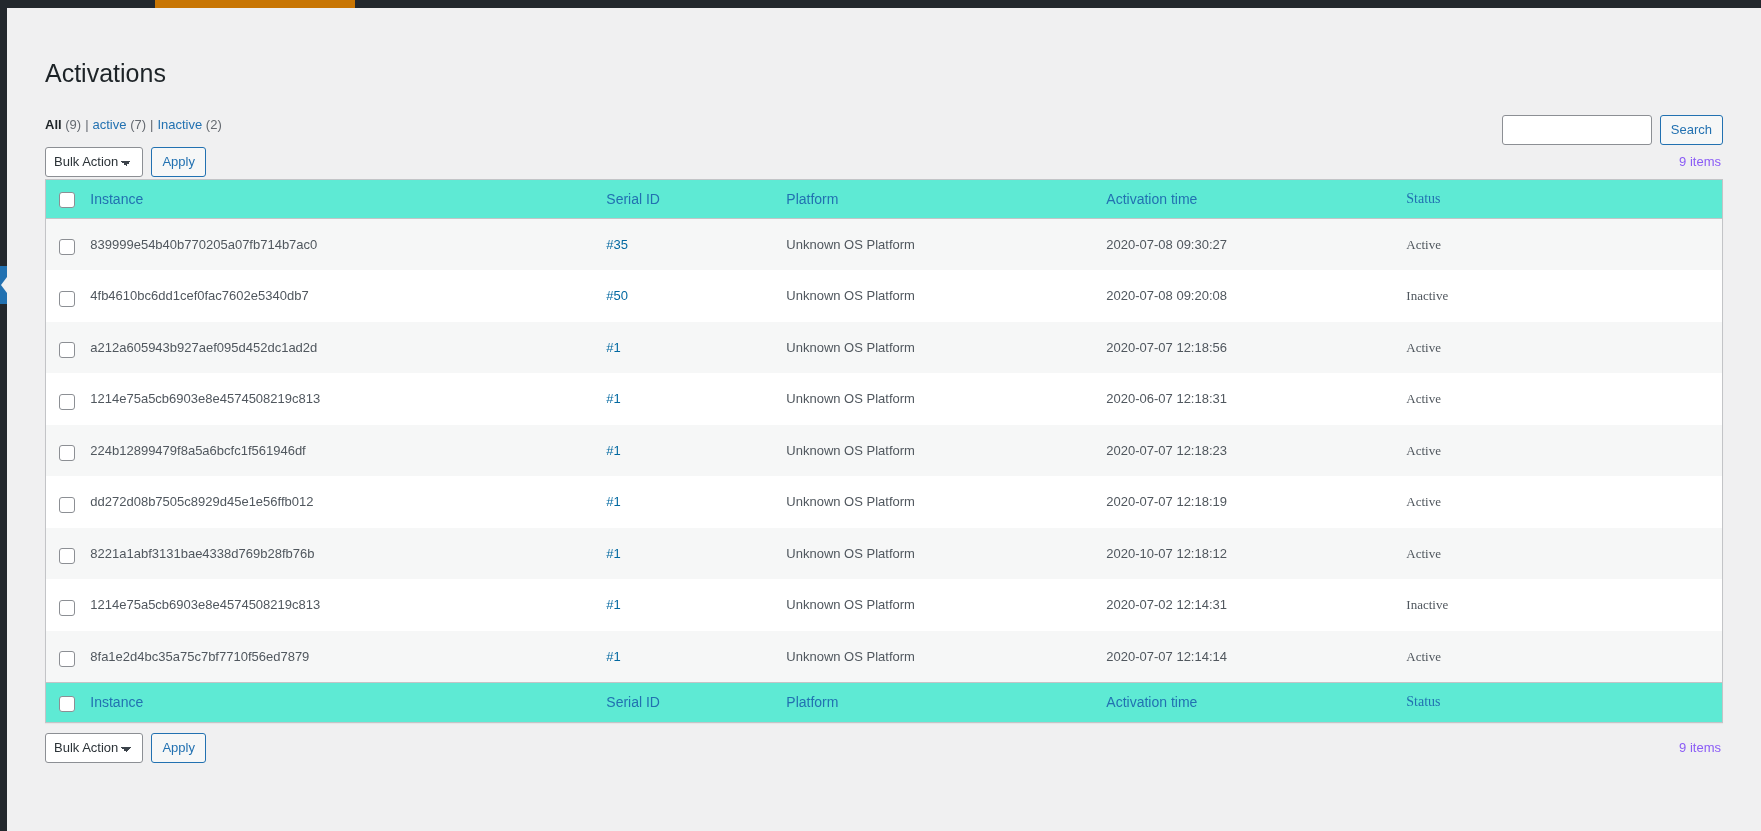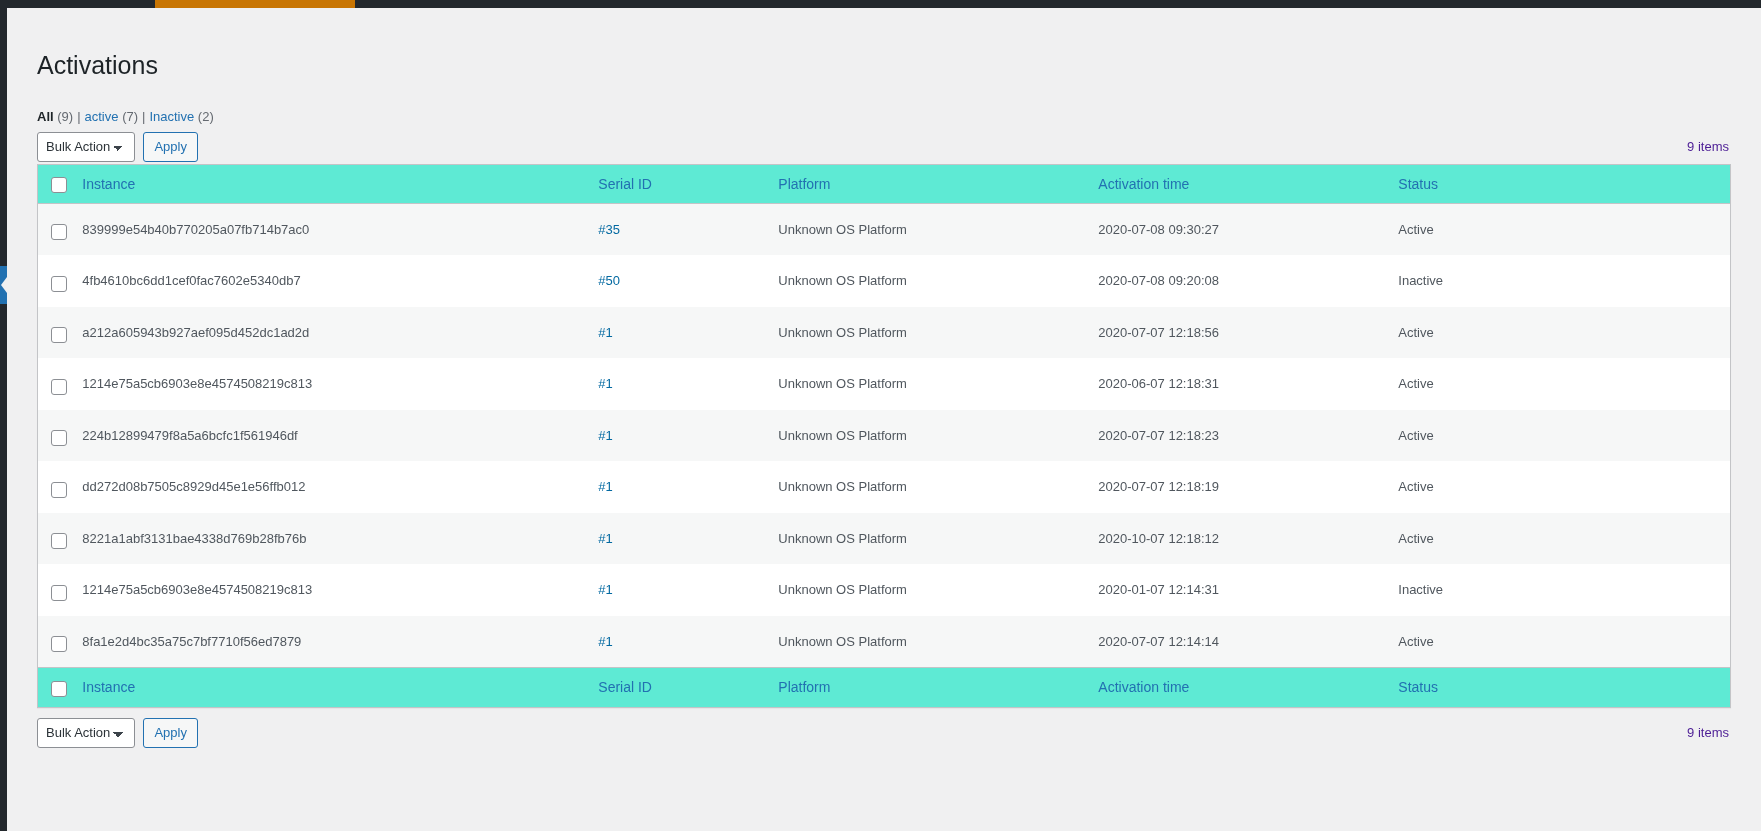--- a/index.html
+++ b/index.html
@@ -63,21 +63,21 @@
   }
 
   
   #wpbody {
     position: absolute;
     top: 8px;
     left: 7px;
     width: 1754px;
     height: 622px;
     background: #f0f0f1;
-    padding: 8px;
+    padding: 16px;
   }
   #wrap {
     padding: 10px 22px 0 22px;
   }
 
   h1.page-title {
     font-size: 25px;
     font-weight: 400;
     color: #1d2327;
     margin: 14px 0 10px 0;
@@ -200,21 +200,21 @@
     font-family: "Liberation Sans", sans-serif;
     cursor: pointer;
   }
   .bulk-apply {
     vertical-align: middle;
     margin-left: 4px;
   }
   .displaying-num {
     float: right;
     font-size: 13px;
-    color: #4c1d95;
+    color: #8b5cf6;
     margin: 0;
     line-height: 30px;
     padding-right: 2px;
     text-align: right;
   }
 
   
   table.wp-list-table {
     width: 100%;
     border-collapse: collapse;
@@ -256,21 +256,21 @@
     width: 2.2em;
     padding: 10px 0 10px 13px !important;
     vertical-align: middle;
   }
   td.check-column { padding-top: 14px !important; }
 
   .col-instance  { width: 520px; padding-left: 14px !important; }
   .col-serial    { width: 180px; }
   .col-platform  { width: 320px; }
   .col-time      { width: 300px; }
-  .col-status    { width: auto; }
+  .col-status    { width: auto; font-family: Liberation Serif, serif; }
 
   .serial-link {
     color: #0369a1;
     text-decoration: none;
   }
 
   input[type="checkbox"] {
     -webkit-appearance: none;
     appearance: none;
     width: 16px;
@@ -296,20 +296,24 @@
 
 <div id="wpbody">
   <div id="wrap">
 
     <h1 class="page-title">Activations</h1>
 
     <ul class="subsubsub">
       <li><a href="#" class="current">All</a> <span class="count">(9)</span><span class="sep">|</span></li><li><a href="#">active</a> <span class="count">(7)</span><span class="sep">|</span></li><li><a href="#">Inactive</a> <span class="count">(2)</span></li>
     </ul>
 
+    <div class="search-box">
+      <input type="search" class="search-input" placeholder="" value="" style="">
+      <button class="button">Search</button>
+    </div>
 
     <div class="tablenav top">
       <div class="alignleft actions bulkactions">
         <select class="bulk-select">
           <option>Bulk Actions</option>
         </select>
         <button class="button bulk-apply">Apply</button>
       </div>
       <div class="displaying-num">9 items</div>
     </div>
@@ -382,21 +386,21 @@
             <td class="col-serial"><a href="#" class="serial-link">#1</a></td>
             <td class="col-platform">Unknown OS Platform</td>
             <td class="col-time">2020-10-07 12:18:12</td>
             <td class="col-status">Active</td>
           </tr>
           <tr>
             <td class="check-column"><input type="checkbox" style=""></td>
             <td class="col-instance">1214e75a5cb6903e8e4574508219c813</td>
             <td class="col-serial"><a href="#" class="serial-link">#1</a></td>
             <td class="col-platform">Unknown OS Platform</td>
-            <td class="col-time">2020-01-07 12:14:31</td>
+            <td class="col-time">2020-07-02 12:14:31</td>
             <td class="col-status">Inactive</td>
           </tr>
           <tr class="alternate">
             <td class="check-column"><input type="checkbox" style=""></td>
             <td class="col-instance">8fa1e2d4bc35a75c7bf7710f56ed7879</td>
             <td class="col-serial"><a href="#" class="serial-link">#1</a></td>
             <td class="col-platform">Unknown OS Platform</td>
             <td class="col-time">2020-07-07 12:14:14</td>
             <td class="col-status">Active</td>
           </tr>

